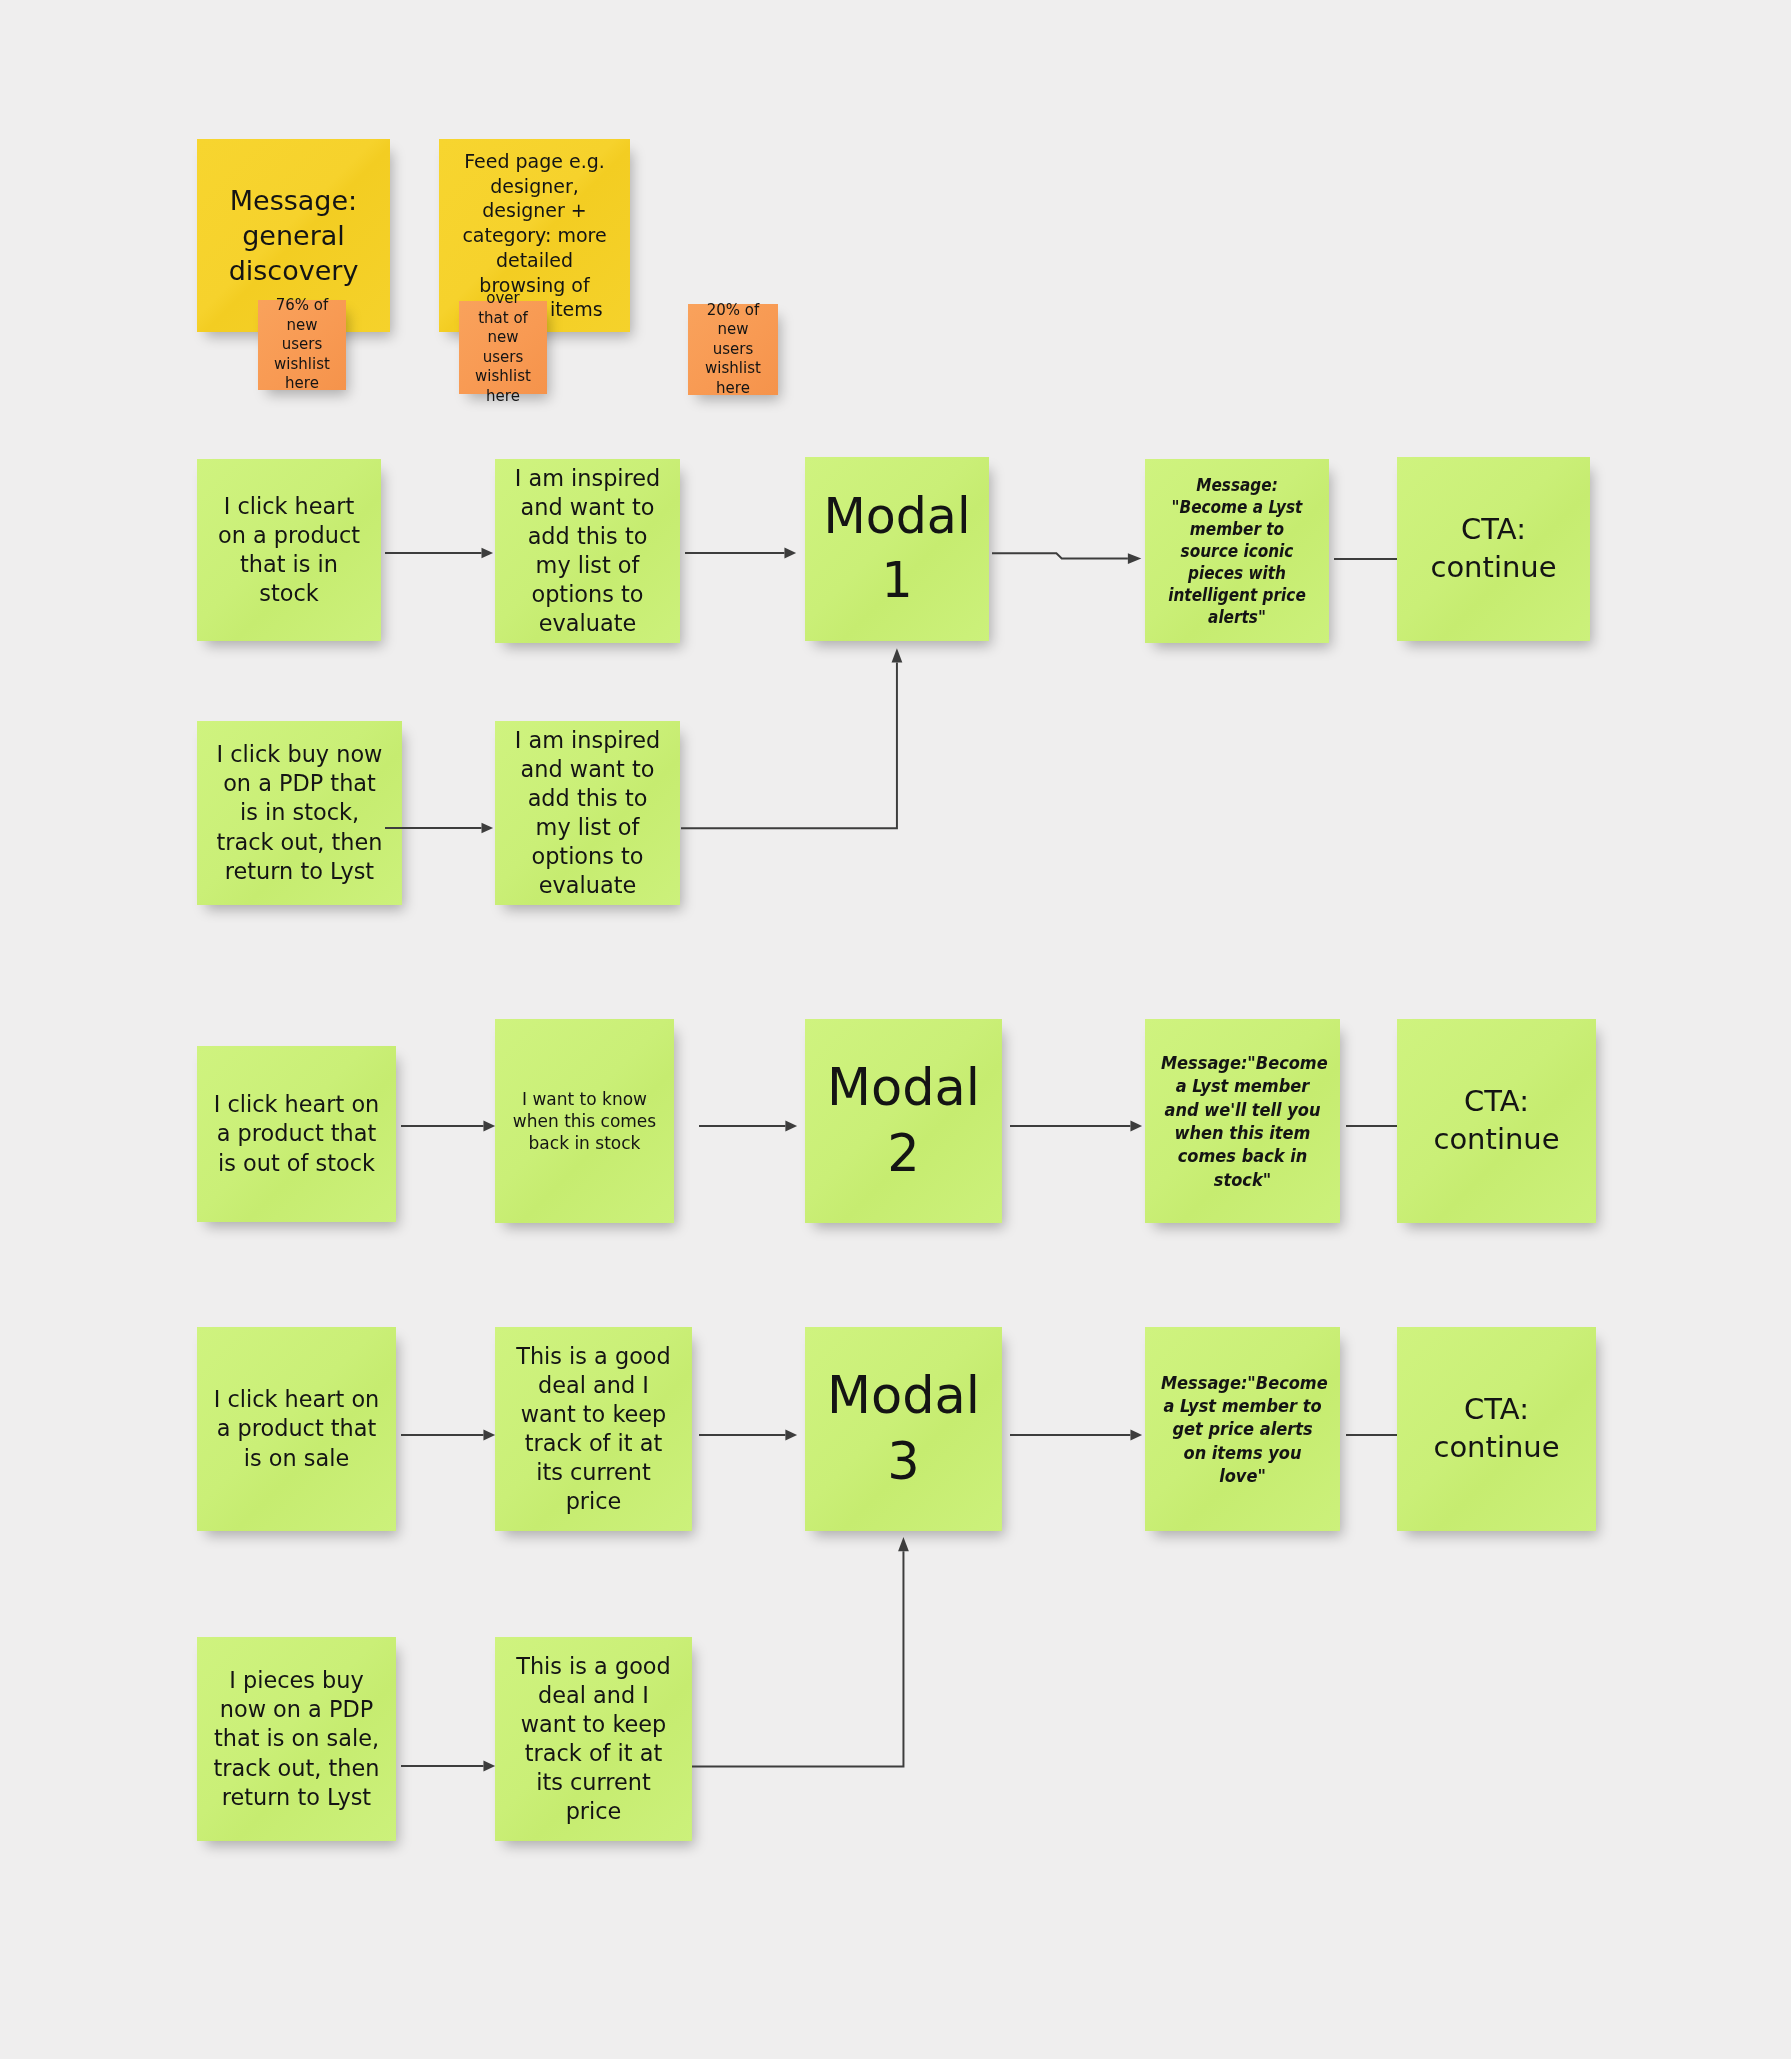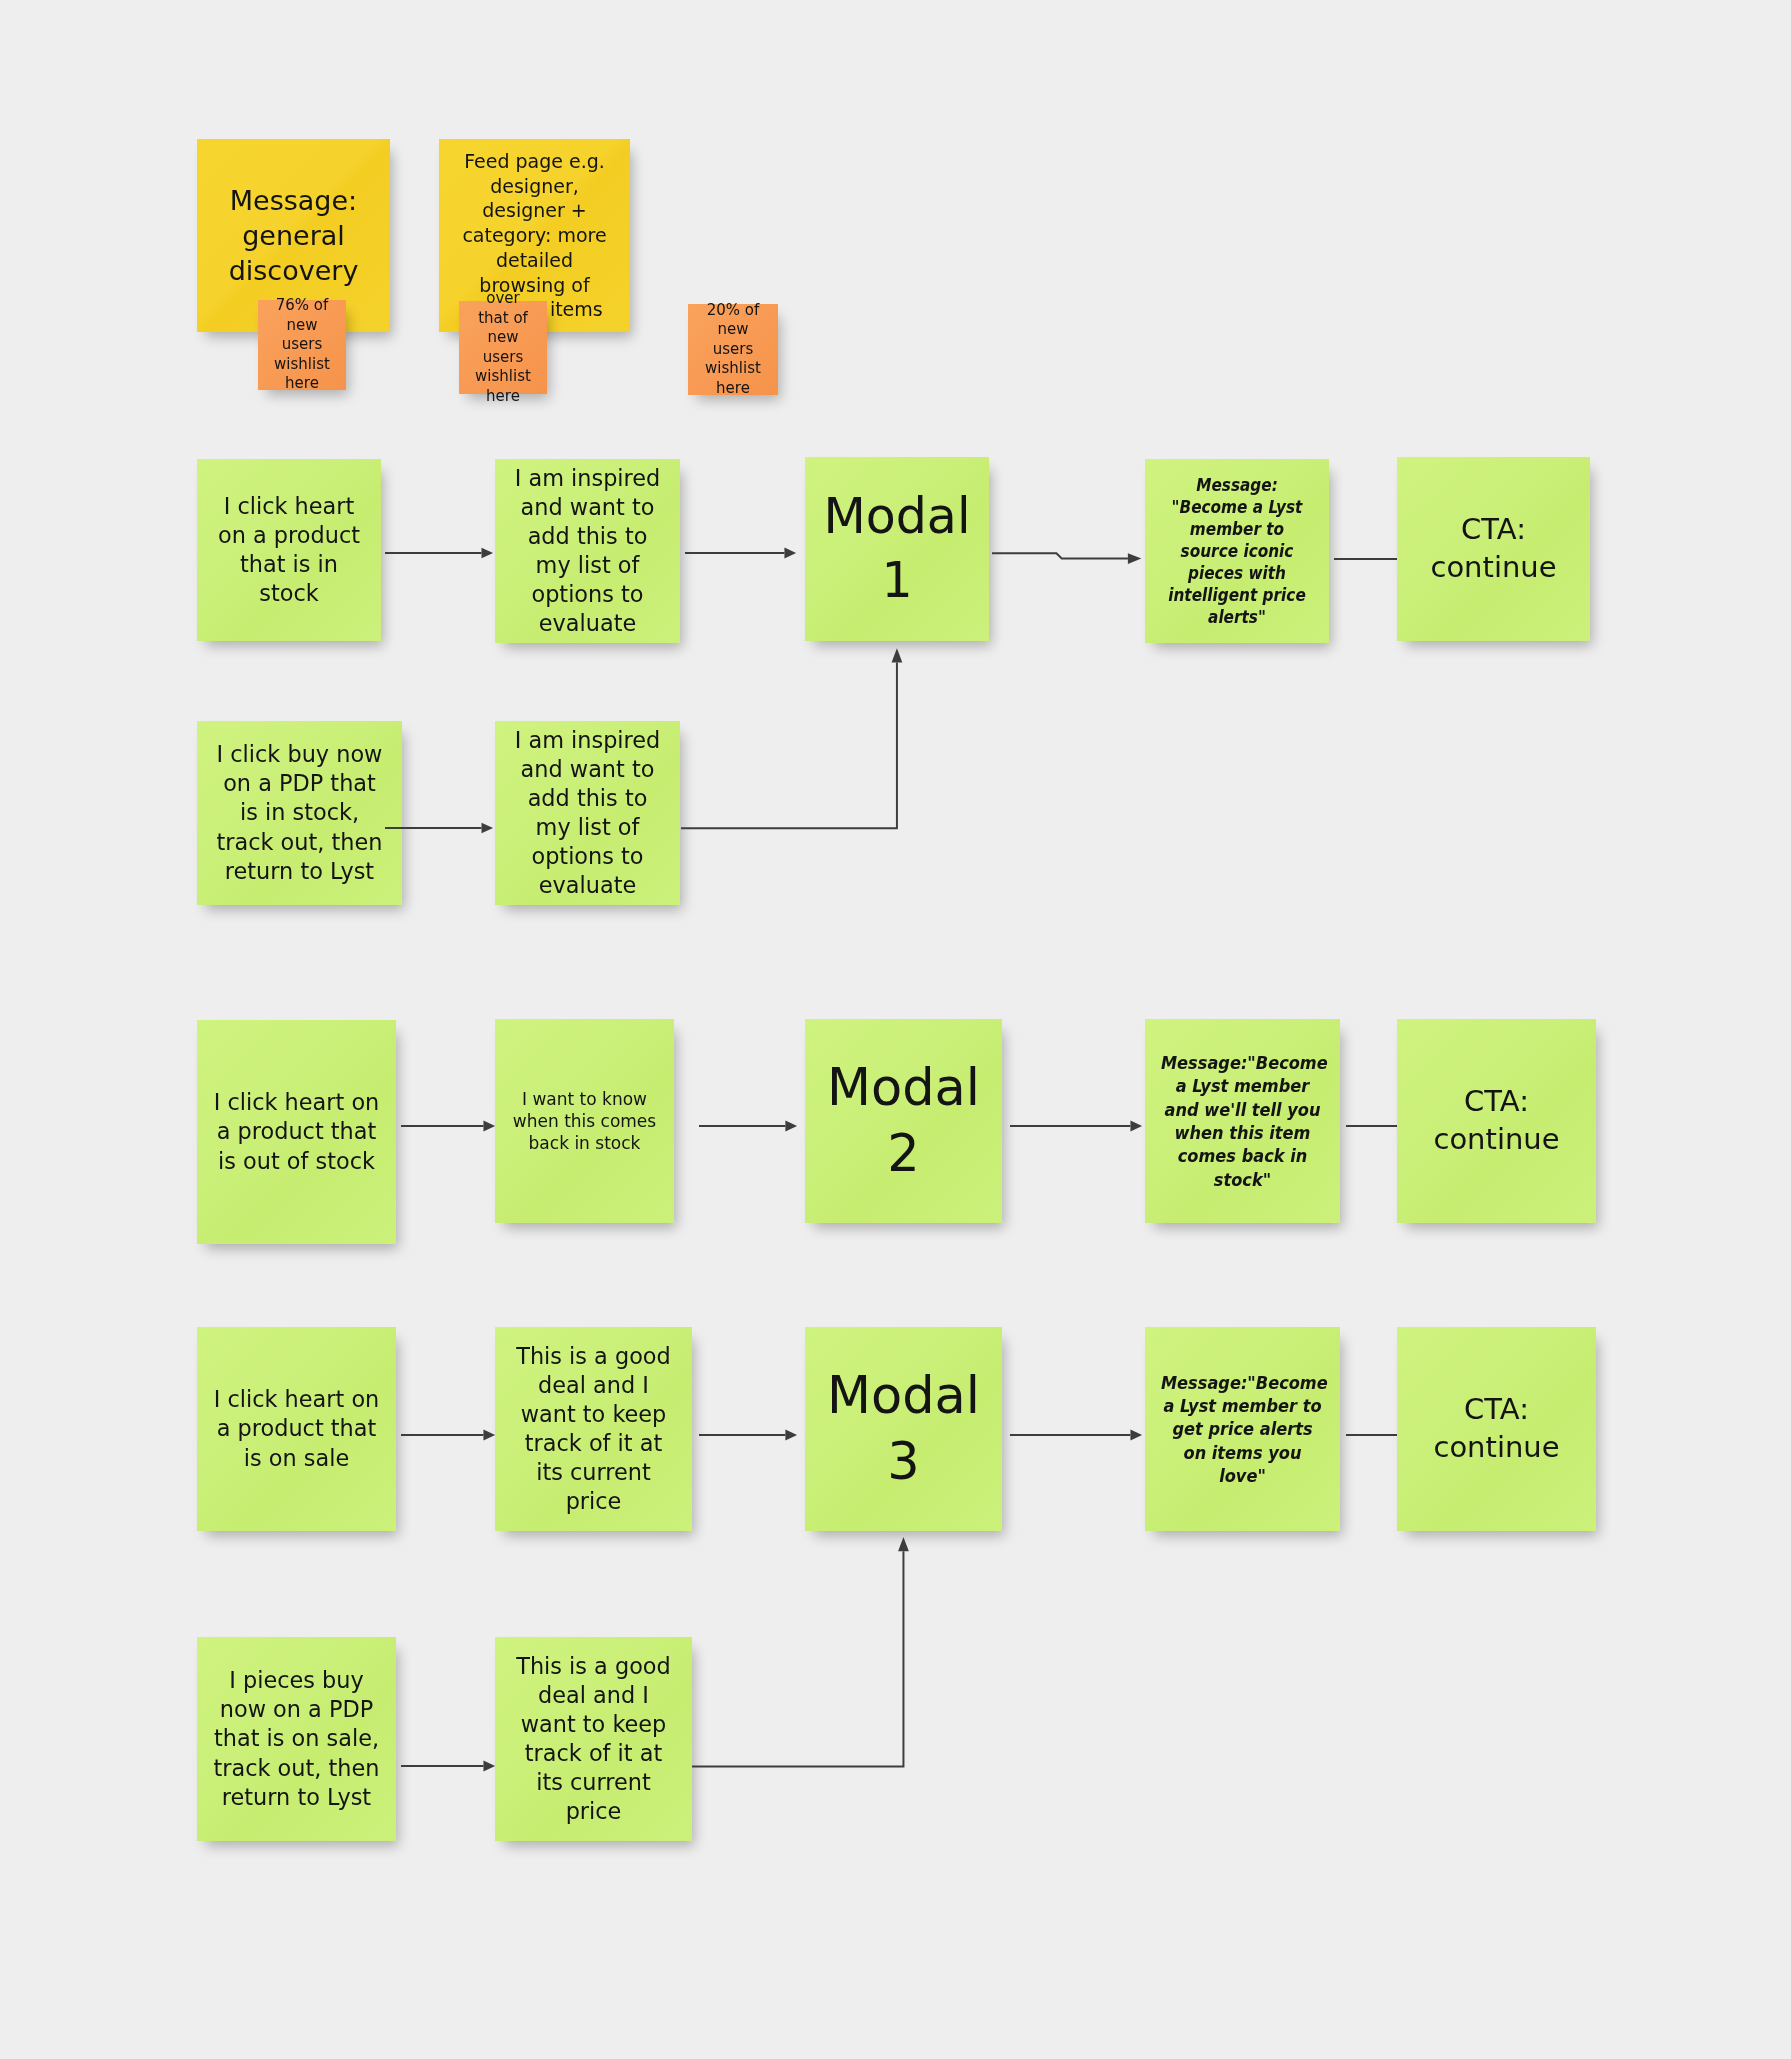--- a/index.html
+++ b/index.html
@@ -137,21 +137,21 @@
 
   <div class="note green" style="left:495px; top:721px; width:185px; height:184px; font-size:22.4px;">
     <span class="txt">I am inspired and want to add this to my list of options to evaluate</span>
   </div>
 
   <svg class="conn" style="left:681px; top:648px; width:224px; height:184px;" viewBox="0 0 250 205">
     <polyline points="0,201 241,201 241,16"></polyline>
     <polygon points="235,16 241,0 247,16"></polygon>
   </svg>
 
-  <div class="note green" style="left:197px; top:1020px; width:199px; height:224px; font-size:22.4px;">
+  <div class="note green" style="left:197px; top:1046px; width:199px; height:176px; font-size:22.4px;">
     <span class="txt">I click heart on a product that is out of stock</span>
   </div>
 
   <svg class="conn" style="left:401px; top:1117px; width:95px; height:18px;" viewBox="0 0 106 20">
     <line x1="0" y1="10" x2="92" y2="10"></line>
     <polygon points="92,4 105,10 92,16"></polygon>
   </svg>
 
   <div class="note green" style="left:495px; top:1019px; width:179px; height:204px; font-size:17px;">
     <span class="txt">I want to know when this comes back in stock</span>

